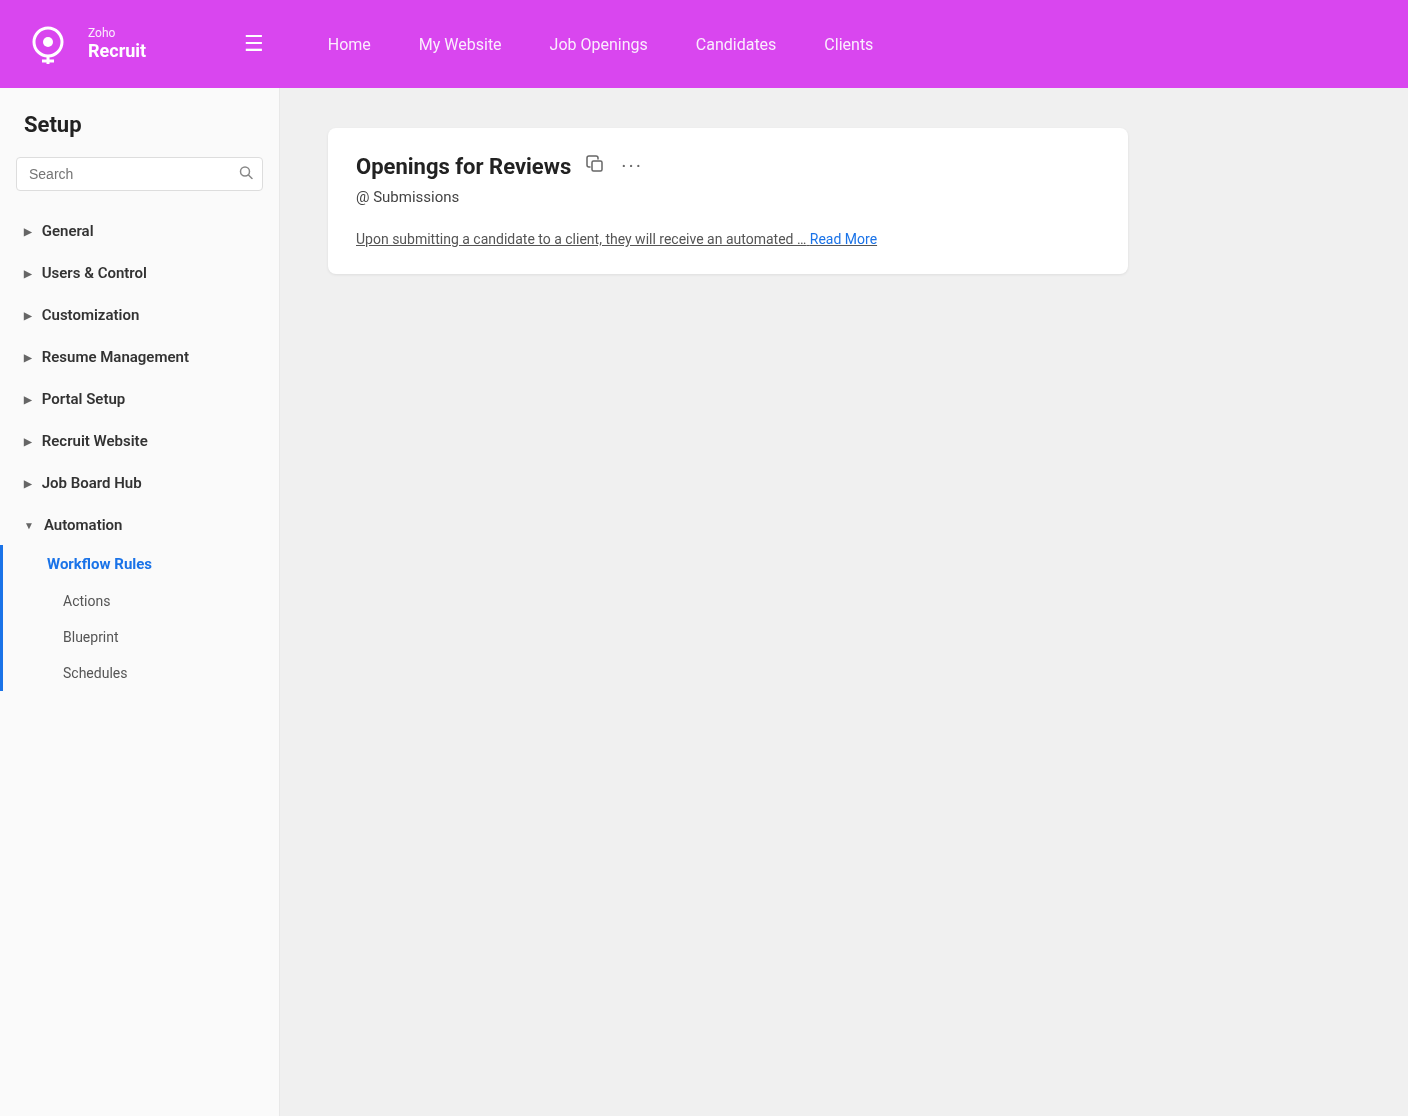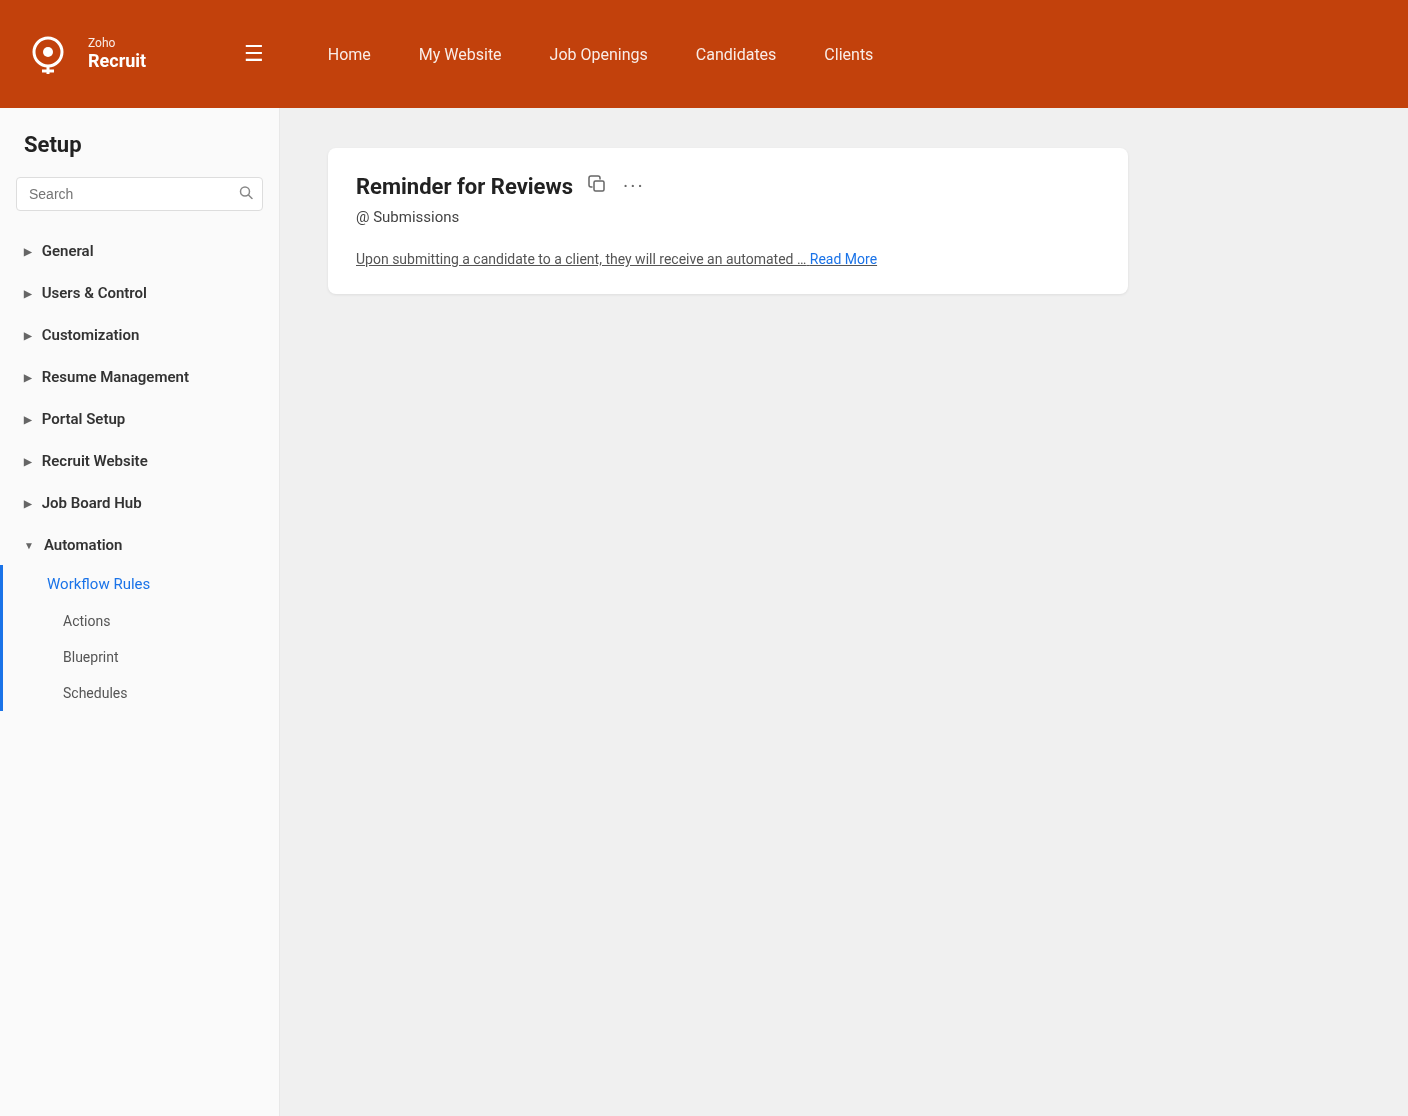--- a/index.html
+++ b/index.html
@@ -1,21 +1,21 @@
 <!DOCTYPE html>
 <html><head>
   <meta charset="utf-8">
   <style>
     * { box-sizing: border-box; margin: 0; padding: 0; }
     body { font-family: -apple-system, BlinkMacSystemFont, 'Segoe UI', Roboto, sans-serif; background: #f5f5f5; min-height: 100vh; }
 
     
     .top-nav {
-      background: #c2410c;
-      height: 108px;
+      background: #d946ef;
+      height: 88px;
       display: flex;
       align-items: center;
       padding: 0 24px;
       gap: 32px;
     }
     .logo-area {
       display: flex;
       align-items: center;
       gap: 16px;
       min-width: 180px;
@@ -121,21 +121,21 @@
     .nav-sub-item {
       display: flex;
       align-items: center;
       padding: 10px 24px 10px 44px;
       cursor: pointer;
       font-size: 15px;
       color: #444;
     }
     .nav-sub-item.active {
       color: #1a73e8;
-      font-weight: 400;
+      font-weight: 700;
     }
     .nav-sub-item.child {
       padding-left: 60px;
       font-size: 14px;
       color: #555;
       font-weight: 400;
     }
     .nav-sub-item.child.dimmed { color: #aaa; }
 
     
@@ -281,21 +281,21 @@
         <div class="nav-sub-item child">Actions</div>
         <div class="nav-sub-item child">Blueprint</div>
         <div class="nav-sub-item child">Schedules</div>
       </div>
     </div>
   </aside>
 
   <main class="content-area">
     <div class="workflow-card">
       <div class="card-header">
-        <h2 class="card-title">Reminder for Reviews</h2>
+        <h2 class="card-title">Openings for Reviews</h2>
         <span class="card-icon-btn">
           <svg width="20" height="20" viewBox="0 0 20 20" fill="none">
             <rect x="7" y="7" width="10" height="10" rx="1.5" stroke="#666" stroke-width="1.5"></rect>
             <path d="M5 13H4C2.9 13 2 12.1 2 11V4C2 2.9 2.9 2 4 2H11C12.1 2 13 2.9 13 4V5" stroke="#666" stroke-width="1.5" stroke-linecap="round"></path>
           </svg>
         </span>
         <span class="card-icon-btn" style="font-size:20px;letter-spacing:2px;color:#666;">···</span>
       </div>
       <div class="card-subtitle">@ Submissions</div>
       <div class="card-description">

